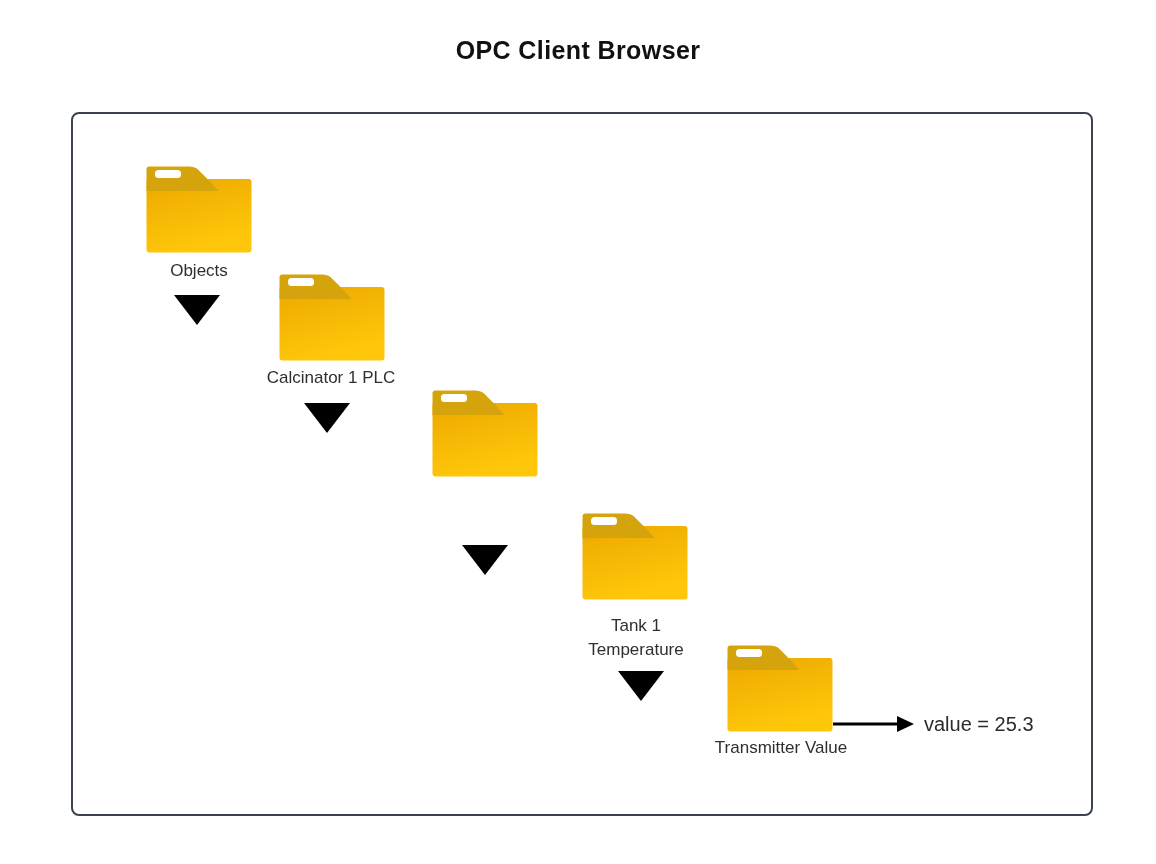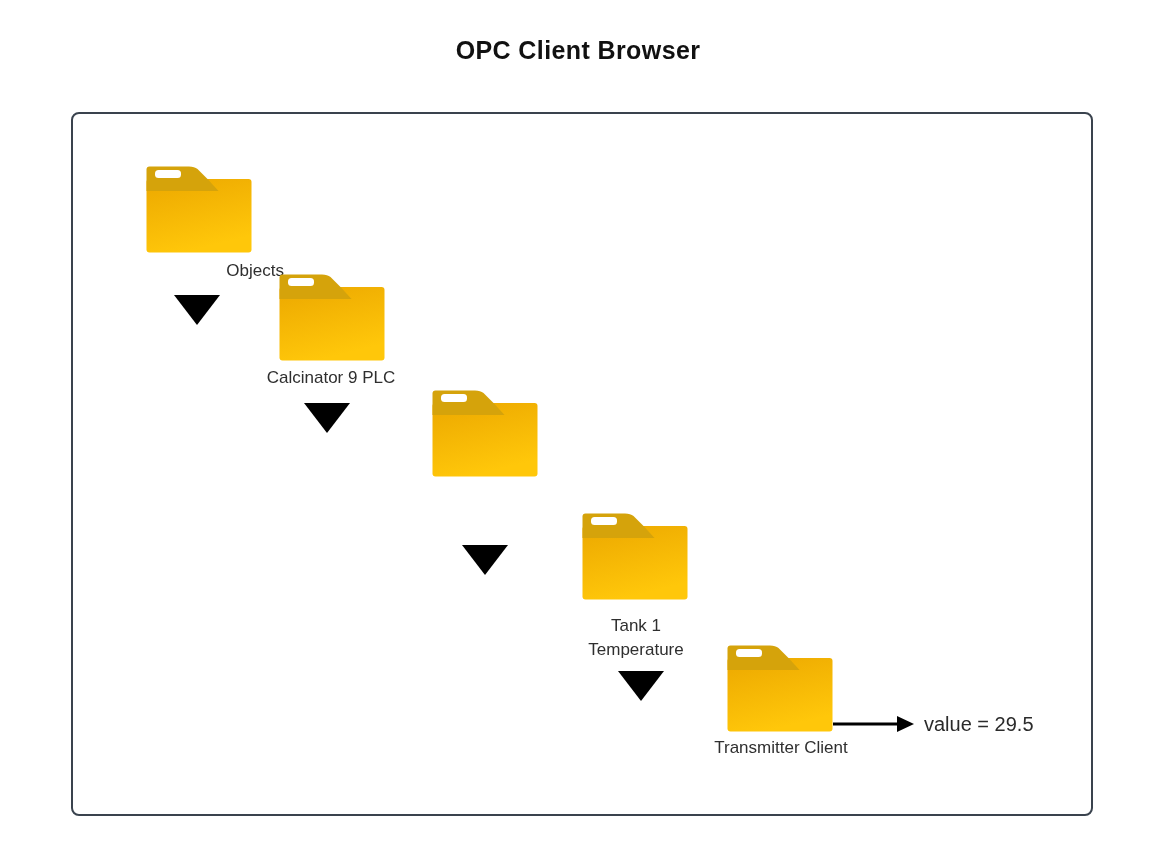--- a/index.html
+++ b/index.html
@@ -98,44 +98,44 @@
     </defs>
   </svg>
 
   <div class="title">OPC Client Browser</div>
 
   <div class="diagram-box"></div>
 
   <svg class="folder" style="left:146px; top:166px;" viewBox="0 0 106 87">
       <use href="#folder-shape"></use>
     </svg>
-  <div class="node-label" style="left:114px; top:259px; width:170px;text-align:right;">Objects</div>
+  <div class="node-label" style="left:114px; top:259px; width:170px;">Objects</div>
   <div class="tri" style="left:174px; top:295px;"></div>
 
   <svg class="folder" style="left:279px; top:274px;" viewBox="0 0 106 87">
       <use href="#folder-shape"></use>
     </svg>
-  <div class="node-label nowrap" style="left:246px; top:366px; width:170px;">Calcinator 9 PLC</div>
+  <div class="node-label nowrap" style="left:246px; top:366px; width:170px;">Calcinator 1 PLC</div>
   <div class="tri" style="left:304px; top:403px;"></div>
 
   <svg class="folder" style="left:432px; top:390px;" viewBox="0 0 106 87">
       <use href="#folder-shape"></use>
     </svg>
   <div class="tri" style="left:462px; top:545px;"></div>
 
   <svg class="folder" style="left:582px; top:513px;" viewBox="0 0 106 87">
       <use href="#folder-shape"></use>
     </svg>
   <div class="node-label" style="left:581px; top:606px; width:110px;margin-top:8px;">Tank 1 Temperature</div>
   <div class="tri" style="left:618px; top:671px;"></div>
 
   <svg class="folder" style="left:727px; top:645px;" viewBox="0 0 106 87">
       <use href="#folder-shape"></use>
     </svg>
-  <div class="node-label nowrap" style="left:696px; top:736px; width:170px;">Transmitter Client</div>
+  <div class="node-label nowrap" style="left:696px; top:736px; width:170px;">Transmitter Value</div>
 
   <svg class="value-arrow" width="84" height="24" viewBox="0 0 84 24">
     <line x1="1" y1="12" x2="67" y2="12" stroke="#000000" stroke-width="3"></line>
     <polygon points="65,4 82,12 65,20" fill="#000000"></polygon>
   </svg>
-  <div class="value-text">value = 29.5</div>
+  <div class="value-text">value = 25.3</div>
 
 </div>
 
 </body></html>

